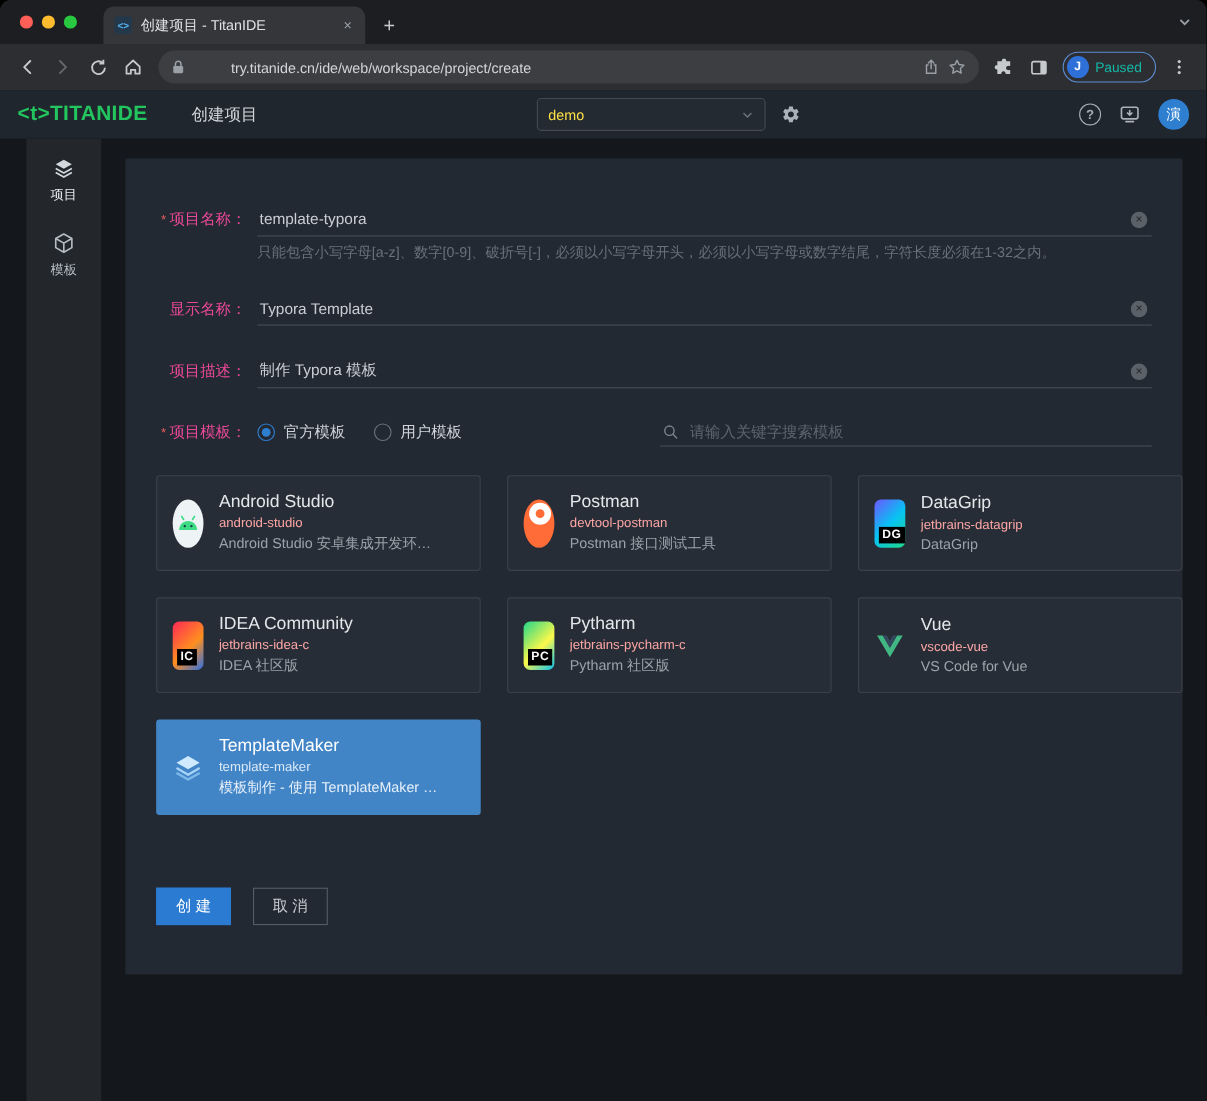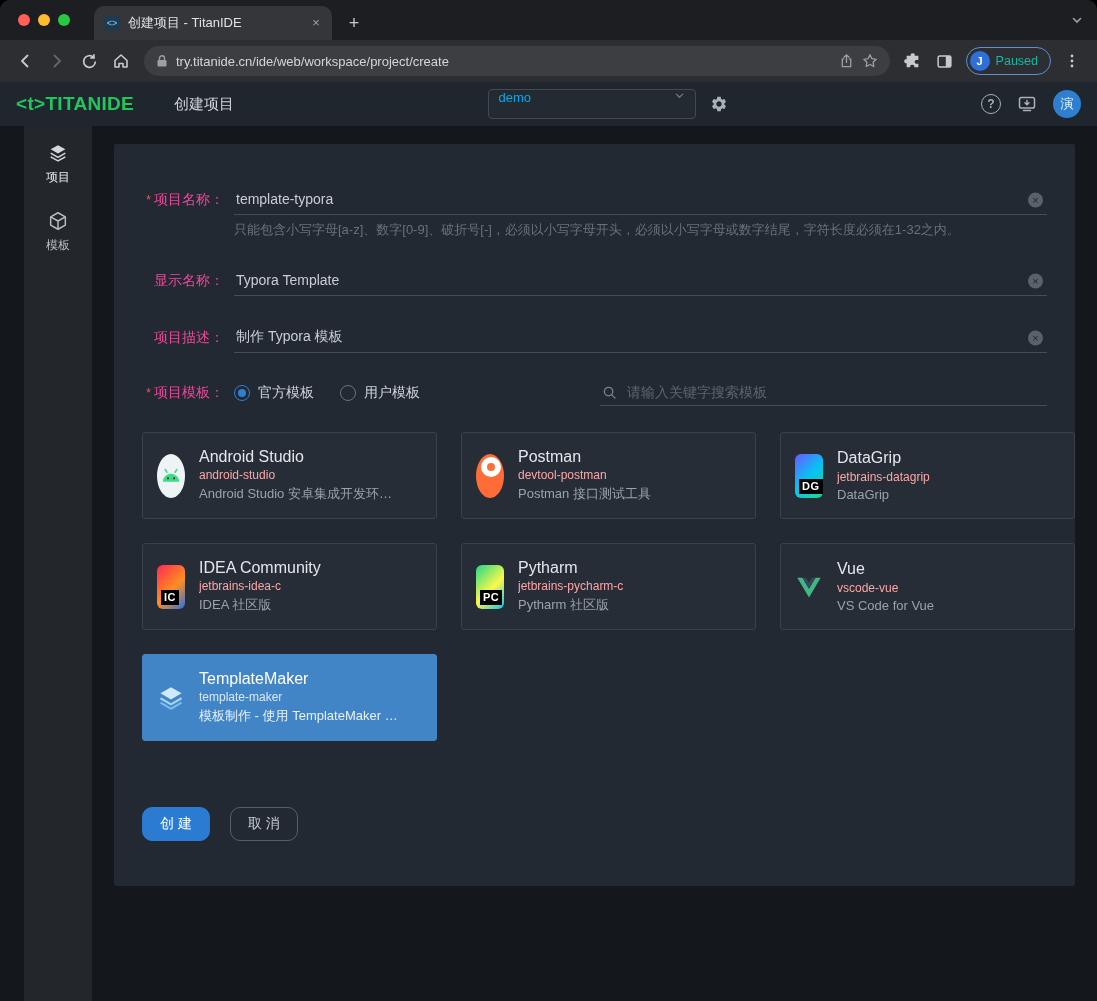--- a/index.html
+++ b/index.html
@@ -16,31 +16,31 @@
   .tab-favicon{width:16px;height:16px;border-radius:3px;background:#24384c;color:#56b6f2;font-size:9px;font-weight:700;display:flex;align-items:center;justify-content:center;flex:none;}
   .tab-title{flex:1;white-space:nowrap;overflow:hidden;text-overflow:ellipsis;}
   .tab-close{width:16px;height:16px;border-radius:50%;color:#9aa0a6;font-size:13px;line-height:15px;text-align:center;flex:none;}
   .newtab{width:28px;height:28px;margin:0 0 3px 8px;color:#c7cacd;font-size:18px;display:flex;align-items:center;justify-content:center;border-radius:50%;}
   .strip-chevron{margin-left:auto;margin-right:14px;align-self:center;display:flex;}
 
   
   .toolbar{height:42px;background:#2d2e31;display:flex;align-items:center;padding:0 10px;gap:2px;flex:none;}
   .tb-btn{width:30px;height:30px;display:flex;align-items:center;justify-content:center;border-radius:50%;flex:none;}
   .omnibox{flex:1;height:30px;margin:0 6px;background:#3d3e42;border-radius:15px;display:flex;align-items:center;padding:0 12px;gap:8px;min-width:0;}
-  .omnibox-url{flex:1;color:#d3d5d9;font-size:13px;white-space:nowrap;overflow:hidden;text-overflow:ellipsis;}
+  .omnibox-url{flex:1;color:#d3d5d9;font-size:13px;white-space:nowrap;overflow:hidden;text-overflow:ellipsis;margin-left:34px;}
   .profile-pill{height:28px;border:1.5px solid #5d8fd6;border-radius:14px;display:flex;align-items:center;gap:6px;padding:0 12px 0 3px;margin:0 4px;flex:none;}
   .profile-avatar{width:20px;height:20px;border-radius:50%;background:#2f6fd8;color:#fff;font-size:11px;font-weight:700;display:flex;align-items:center;justify-content:center;}
   .profile-status{color:#14b8a6;font-size:12.5px;font-weight:500;}
 
   
   .app-header{height:44px;background:#20262d;display:flex;align-items:center;padding:0 16px;flex:none;}
   .logo{font-size:19px;font-weight:800;color:#22c55e;letter-spacing:.3px;white-space:nowrap;}
   .page-title{font-size:15px;color:#cfd5db;margin-left:40px;white-space:nowrap;}
   .header-center{flex:1;display:flex;justify-content:center;align-items:center;gap:14px;}
-  .workspace-select{width:208px;height:30px;border:1px solid #434a53;border-radius:4px;background:#242a31;display:flex;align-items:flex-start;padding:0 10px;color:#0ea5e9;font-size:13px;}
+  .workspace-select{width:208px;height:30px;border:1px solid #434a53;border-radius:4px;background:#242a31;display:flex;align-items:center;padding:0 10px;color:#fde047;font-size:13px;}
   .workspace-select .sel-chevron{margin-left:auto;display:flex;}
   .header-right{display:flex;align-items:center;gap:16px;}
   .help-circle{width:20px;height:20px;border:1.5px solid #a7aeb6;border-radius:50%;color:#a7aeb6;font-size:12px;font-weight:700;display:flex;align-items:center;justify-content:center;}
   .avatar{width:28px;height:28px;border-radius:50%;background:#2f7fd1;color:#fff;font-size:13px;display:flex;align-items:center;justify-content:center;}
 
   
   .app-body{flex:1;display:flex;min-height:0;background:#14171b;margin-left:24px;}
   .side-nav{width:68px;background:#23272c;padding-top:16px;display:flex;flex-direction:column;align-items:center;gap:24px;flex:none;}
   .side-item{display:flex;flex-direction:column;align-items:center;gap:5px;font-size:12px;color:#b6bdc4;cursor:pointer;}
   .side-item--active{color:#e8ebee;}
@@ -87,21 +87,21 @@
   .tpl-icon--postman::after{content:"";position:absolute;width:20px;height:20px;border-radius:50%;background:#fff;top:3px;right:3px;}
   .tpl-icon--postman::before{content:"";position:absolute;width:8px;height:8px;border-radius:50%;background:#ff6c37;top:9px;right:9px;z-index:1;}
   .tpl-icon--datagrip{background:linear-gradient(135deg,#6b57ff 0%,#07c3f2 50%,#21d789 100%);}
   .tpl-icon--idea{background:linear-gradient(135deg,#fe2857 0%,#fe8f1f 55%,#2c6fe3 100%);}
   .tpl-icon--pycharm{background:linear-gradient(135deg,#21d789 0%,#fcf84a 55%,#07c3f2 100%);}
   .tpl-icon--templatemaker{background:transparent;}
   .tpl-icon--vue{background:transparent;}
 
   
   .actions{margin-top:66px;display:flex;gap:20px;}
-  .btn{font-size:14px;padding:7px 17px;border-radius:10px;cursor:pointer;font-family:inherit;}
+  .btn{font-size:14px;padding:7px 17px;border-radius:0;cursor:pointer;font-family:inherit;}
   .btn-primary{background:#2b7bd3;border:1px solid #2b7bd3;color:#fff;}
   .btn-default{background:transparent;border:1px solid #565d66;color:#c9ced4;}
 
   svg{display:block;}
 </style>
 </head>
 <body>
 
 <div class="window">
 

